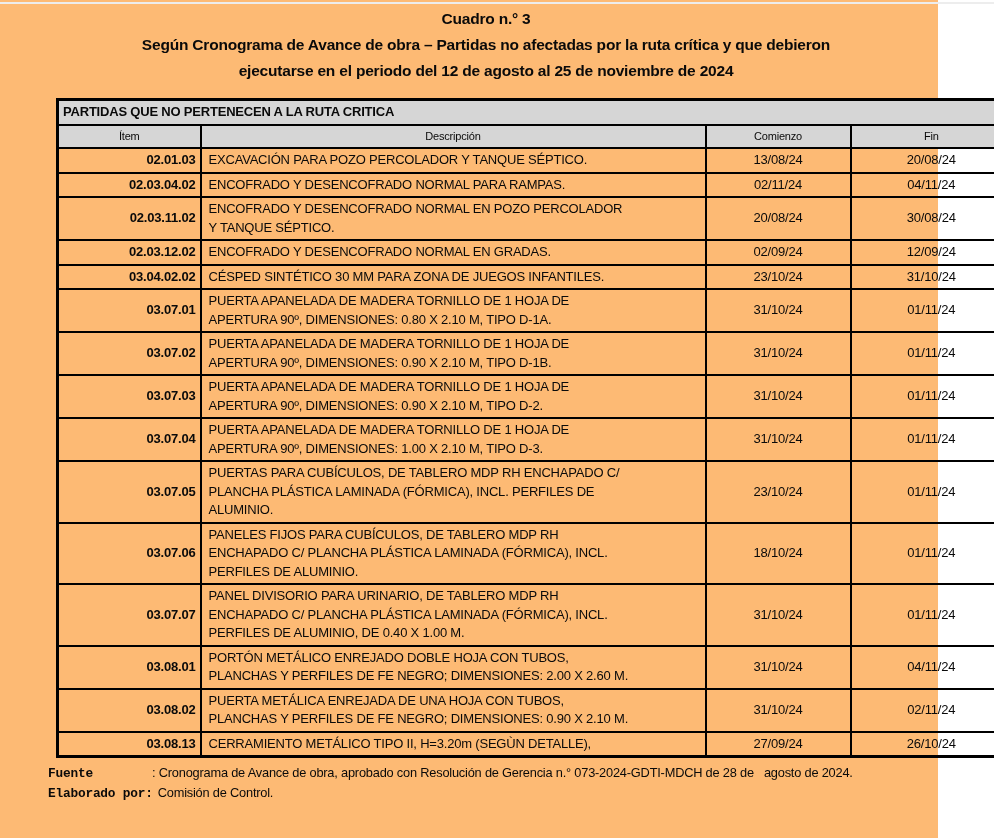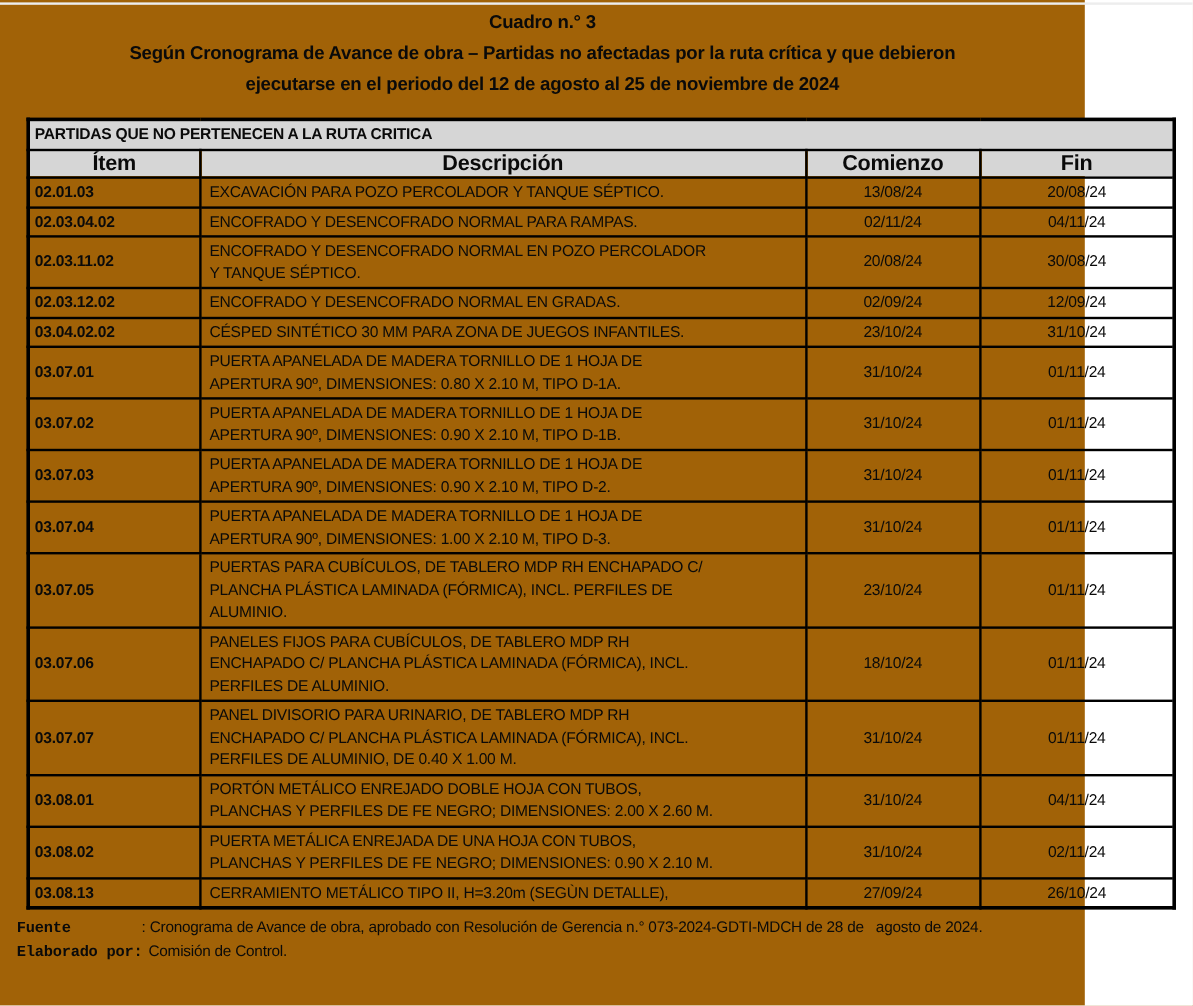--- a/index.html
+++ b/index.html
@@ -10,21 +10,22 @@
     height: 838px;
     overflow: hidden;
     font-family: "Liberation Sans", "DejaVu Sans", sans-serif;
     color: #0a0a0a;
     -webkit-font-smoothing: antialiased;
   }
   .page {
     position: relative;
     width: 904px;
     height: 838px;
-    background: #a16207;
+    background: #fdba74;
+    padding-left: 34px;
   }
   .top-edge {
     position: absolute;
     top: 2px;
     left: 0;
     width: 994px;
     height: 2px;
     background: #ededed;
   }
   
@@ -56,33 +57,33 @@
   th.banner {
     background: #d6d6d6;
     font-weight: bold;
     font-size: 13.5px;
     text-align: left;
     height: 21px;
     padding: 1px 4px;
   }
   tr.colhead th {
     background: #d6d6d6;
-    font-weight: bold;
-    font-size: 18px;
+    font-weight: normal;
+    font-size: 11px;
     text-align: center;
     height: 19px;
     padding: 1px 4px;
   }
   col.c-item-col  { width: 143px; }
   col.c-desc-col  { width: 505px; }
   col.c-com-col   { width: 145px; }
   col.c-fin-col   { width: 162px; }
   td.c-item {
     font-weight: bold;
-    text-align: left;
+    text-align: right;
     padding: 2px 4px;
   }
   td.c-desc {
     text-align: left;
     padding: 2px 6px 2px 7px;
     white-space: pre-line;
   }
   td.c-date {
     text-align: center;
     padding: 2px 4px;

